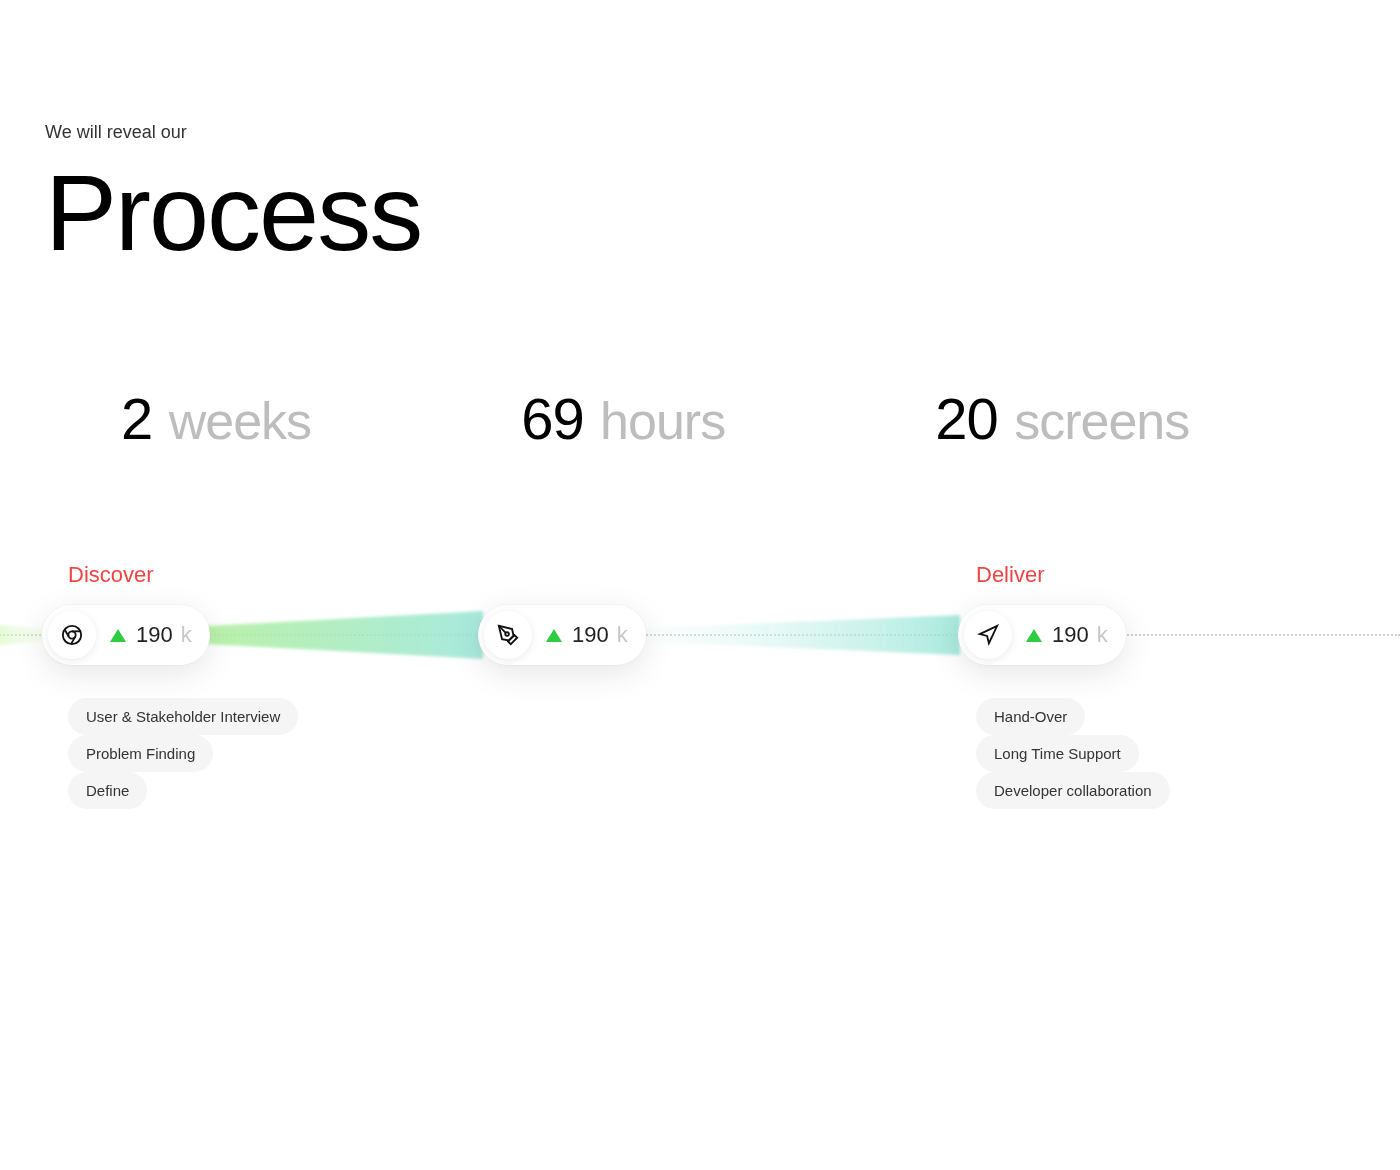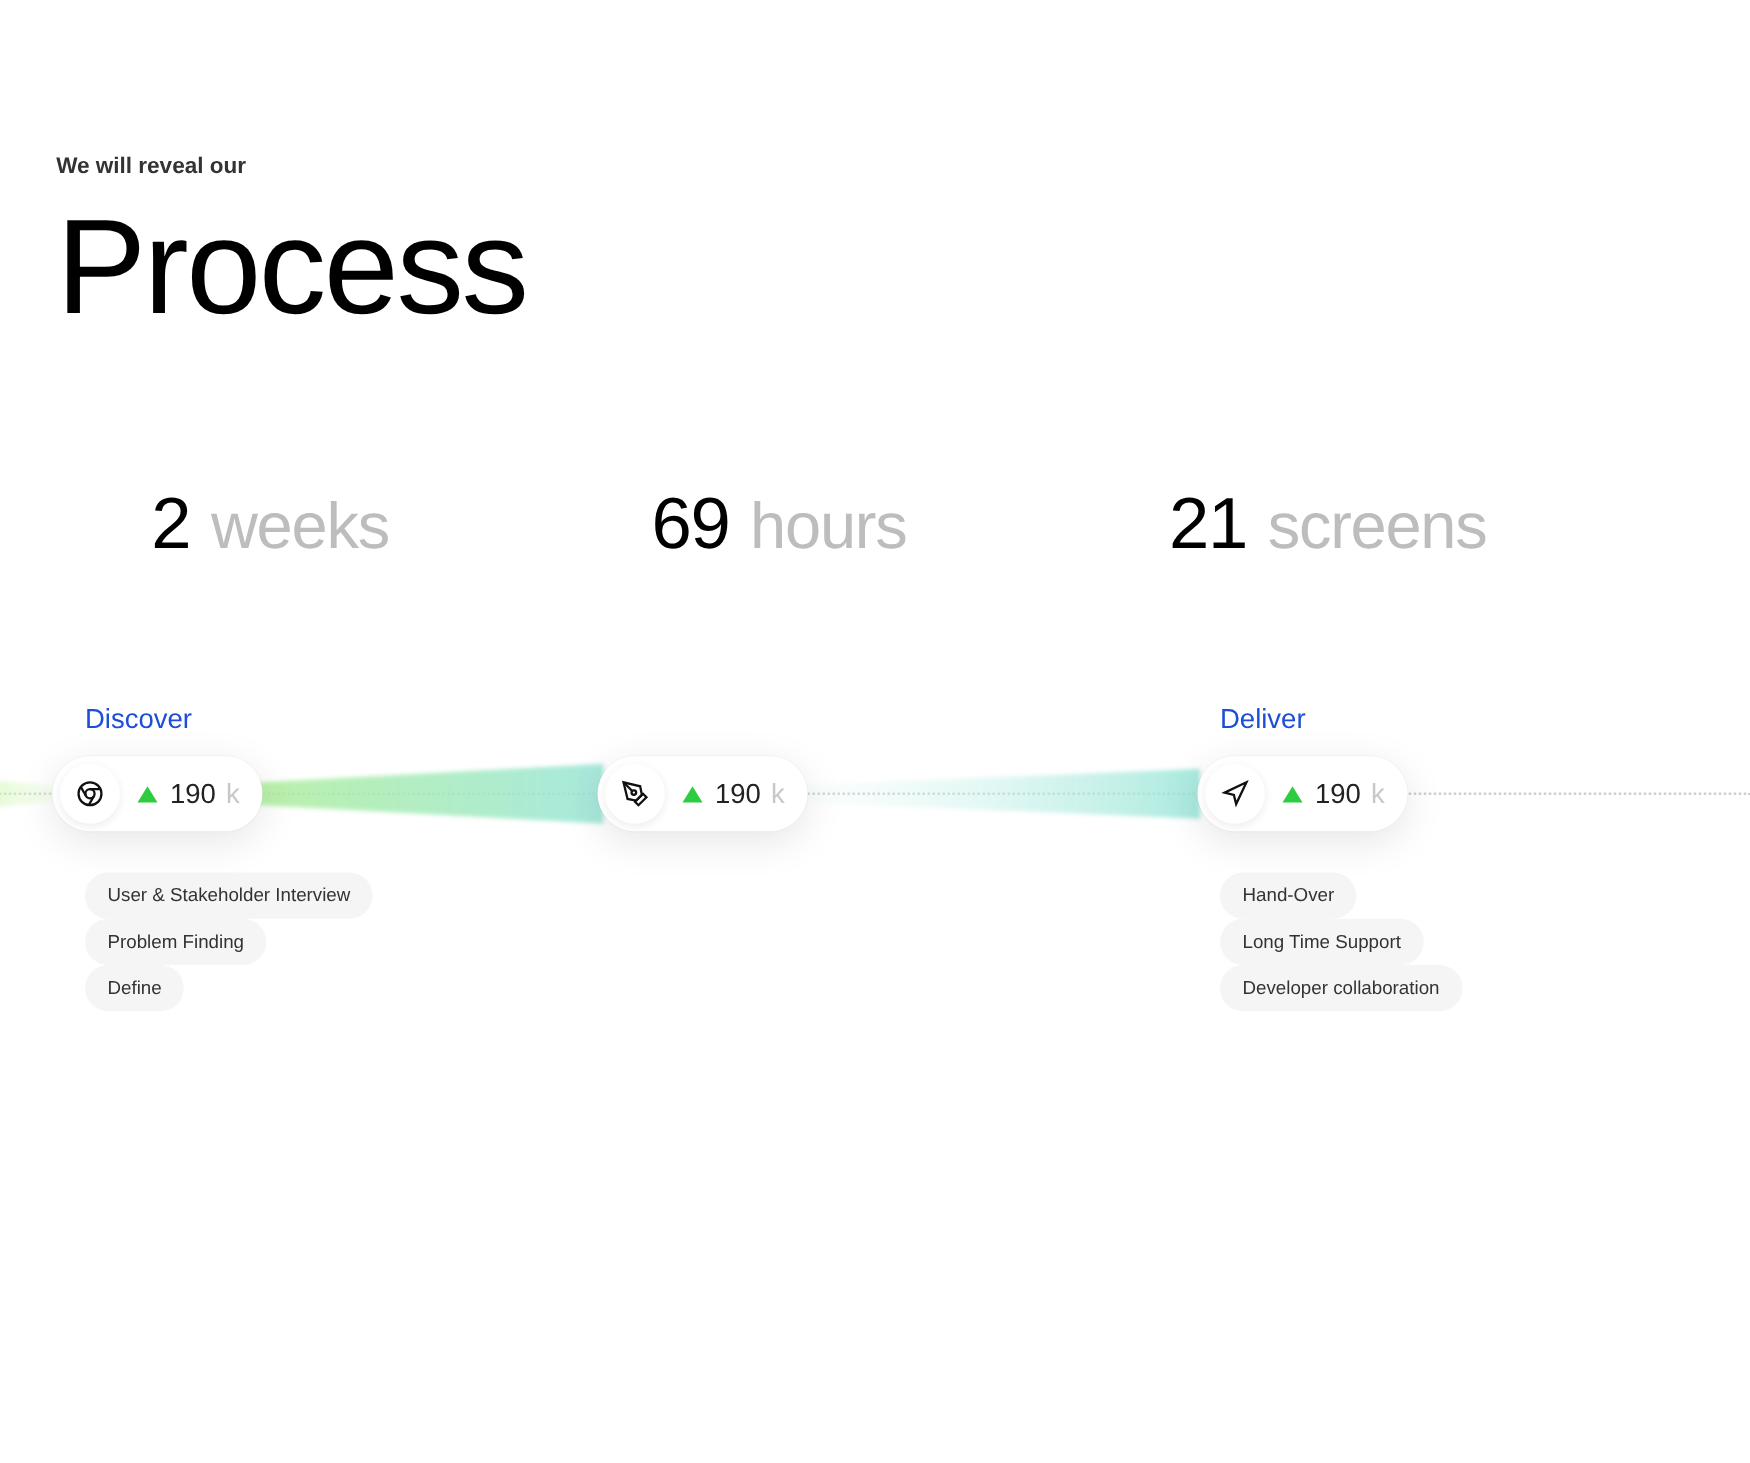--- a/index.html
+++ b/index.html
@@ -10,21 +10,21 @@
     font-family: -apple-system, "Helvetica Neue", Arial, sans-serif;
     color: #111;
     overflow: hidden;
     position: relative;
   }
   .eyebrow {
     position: absolute;
     left: 45px;
     top: 122px;
     font-size: 18px;
-    font-weight: 700;
+    font-weight: 400;
     color: #333;
   }
   .title {
     position: absolute;
     left: 45px;
     top: 150px;
     font-size: 108px;
     font-weight: 400;
     letter-spacing: -2px;
     color: #000;
@@ -56,21 +56,21 @@
   .stat3 { margin-left: 210px; }
 
   
   .stage-col { position: absolute; }
   .col1 { left: 68px;  top: 562px; width: 320px; }
   .col2 { left: 497px; top: 562px; width: 320px; }
   .col3 { left: 976px; top: 562px; width: 320px; }
   .stage-label {
     font-size: 22px;
     font-weight: 400;
-    color: #1d4ed8;
+    color: #ef4444;
     margin-bottom: 110px; 
   }
   .tags { display: flex; flex-direction: column; align-items: flex-start; gap: 0; }
   .tag {
     background: #f5f5f5;
     color: #333;
     font-size: 15px;
     padding: 10px 18px;
     border-radius: 20px;
     white-space: nowrap;
@@ -160,21 +160,21 @@
 <div class="stats">
   <div class="stat stat1">
     <span class="num">2</span>
     <span class="unit">weeks</span>
   </div>
   <div class="stat stat2">
     <span class="num">69</span>
     <span class="unit">hours</span>
   </div>
   <div class="stat stat3">
-    <span class="num">21</span>
+    <span class="num">20</span>
     <span class="unit">screens</span>
   </div>
 </div>
 
 <div class="stage-col col1">
   <div class="stage-label">Discover</div>
   <div class="tags">
     <span class="tag">User &amp; Stakeholder Interview</span>
     <span class="tag">Problem Finding</span>
     <span class="tag">Define</span>

